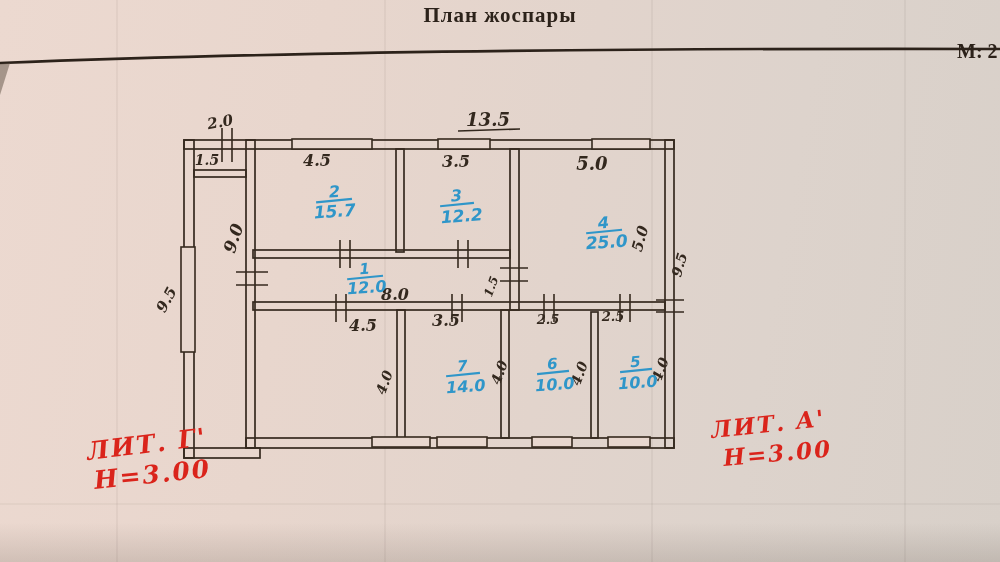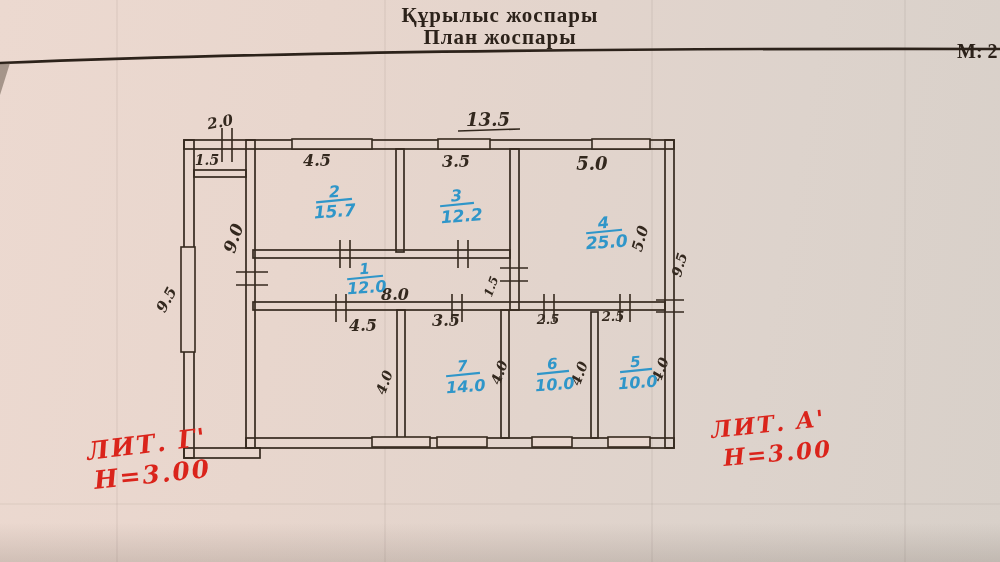--- a/index.html
+++ b/index.html
@@ -27,21 +27,20 @@
 </head>
 <body>
 
 <div class="crease" style="left:116px"></div>
 <div class="crease" style="left:384px"></div>
 <div class="crease" style="left:651px"></div>
 <div class="crease" style="left:904px"></div>
 <div class="crease-h" style="top:503px"></div>
 
 <div class="titles">
-  <div class="t">Құрылыс  жоспары</div>
   <div class="t">План жоспары</div>
 </div>
 <div class="scale">М: 2</div>
 
 <svg width="1000" height="562" viewBox="0 0 1000 562">
 
   <path d="M0,63 C 250,53 600,48 1000,49" fill="none" stroke="#2c221a" stroke-width="2.6"></path>
   <polygon points="0,64 10,63 0,95" fill="#6b5d51" opacity="0.55"></polygon>
 
   <g>

